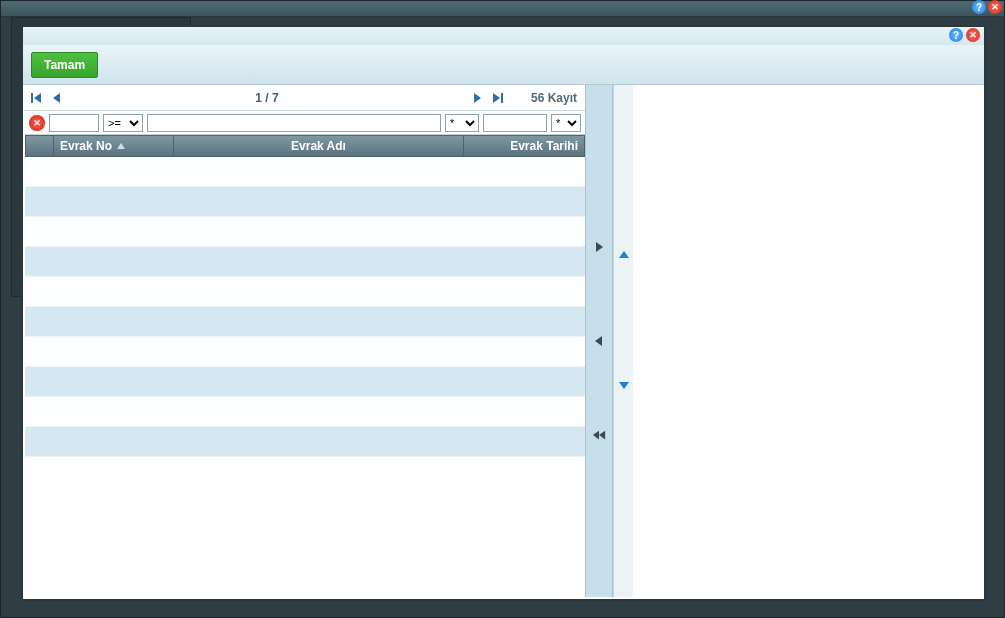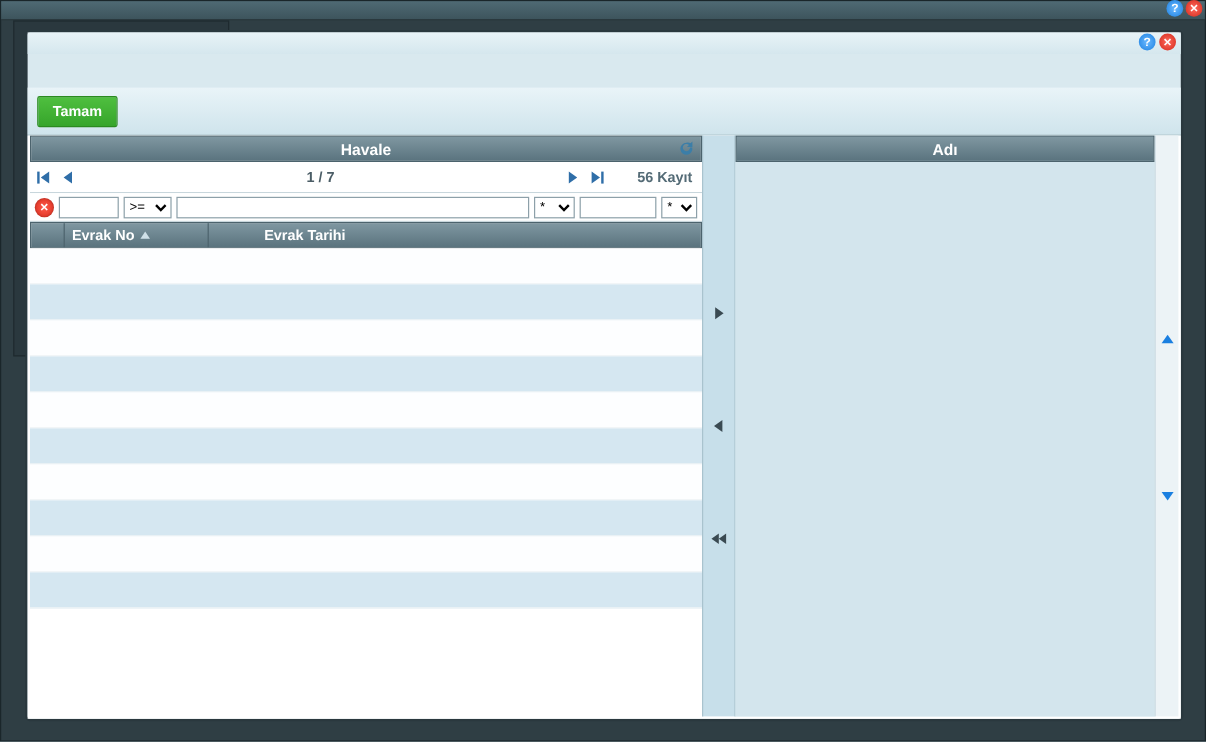--- a/index.html
+++ b/index.html
@@ -37,21 +37,21 @@
     background: linear-gradient(#e8f3f7, #d5e7ee);
   }
   .dialog-titlebar .title-controls {
     position: absolute; right: 4px; top: 1px; display: flex; gap: 3px;
   }
 
   .dialog-toolbar {
     height: 40px; padding: 6px 8px;
     background: linear-gradient(#e9f4f8, #cfe4ec);
     border-bottom: 1px solid #b4c9d1;
-    display: flex; align-items: center; margin-top: 28px;
+    display: flex; align-items: center;
   }
   .btn-primary {
     background: linear-gradient(#4fbf3f, #36a52b);
     border: 1px solid #2a8a1f;
     color: #fff; font-weight: bold; font-size: 12px;
     padding: 5px 12px; border-radius: 2px; cursor: pointer;
   }
 
   .dialog-body {
     flex: 1; display: flex; padding: 0 2px 2px 2px; background: #fff; position: relative;
@@ -182,28 +182,20 @@
       </div>
     </div>
 
     <div class="dialog-toolbar">
       <button class="btn-primary">Tamam</button>
     </div>
 
     <div class="dialog-body">
 
       <div class="left-panel">
-        <div class="panel-header">
-          <span>Havale</span>
-          <span class="refresh-icon">
-            <svg width="16" height="16" viewBox="0 0 16 16">
-                <path d="M8 3a5 5 0 1 0 4.9 4H11a3 3 0 1 1-.88-2.12L8.5 6.5H13V2l-1.46 1.46A5 5 0 0 0 8 3z" fill="#3b7ea8"></path>
-              </svg>
-          </span>
-        </div>
 
         <div class="paginator">
           <span class="pager-btn">
             <svg width="12" height="12" viewBox="0 0 12 12">
                 <rect x="1" y="1" width="2" height="10" class="tri-right"></rect>
                 <polygon points="11,1 11,11 4,6" class="tri-right"></polygon>
               </svg>
           </span>
           <span class="pager-btn">
             <svg width="10" height="12" viewBox="0 0 10 12">
@@ -246,20 +238,23 @@
         <div class="column-header-row">
           <div class="col-head col-check"></div>
           <div class="col-head col1">
             <span>Evrak No</span>
             <span class="sort-asc">
               <svg width="10" height="8" viewBox="0 0 10 8">
                   <polygon points="5,1 9,7 1,7" fill="#cfe0e8"></polygon>
                 </svg>
             </span>
           </div>
+          <div class="col-head col2">
+            <span>Evrak Adı</span>
+          </div>
           <div class="col-head col3">
             <span>Evrak Tarihi</span>
           </div>
         </div>
 
         <div class="grid-body">
           <div class="grid-row plain"></div>
           <div class="grid-row alt"></div>
           <div class="grid-row plain"></div>
           <div class="grid-row alt"></div>
@@ -284,26 +279,20 @@
             </svg>
         </span>
         <span class="mover-btn">
           <svg width="16" height="12" viewBox="0 0 16 12">
               <polygon points="8,1 8,11 1,6" class="tri-dark"></polygon>
               <polygon points="15,1 15,11 8,6" class="tri-dark"></polygon>
             </svg>
         </span>
       </div>
 
-      <div class="right-panel">
-        <div class="panel-header">
-          <span>Adı</span>
-        </div>
-        <div class="right-body"></div>
-      </div>
 
       <div class="scroll-col">
         <div style="height:160px"></div>
         <div class="scroll-up">
           <svg width="12" height="10" viewBox="0 0 12 10">
               <polygon points="6,1 11,8 1,8" class="tri-blue"></polygon>
             </svg>
         </div>
         <div style="height:110px"></div>
         <div class="scroll-down">

